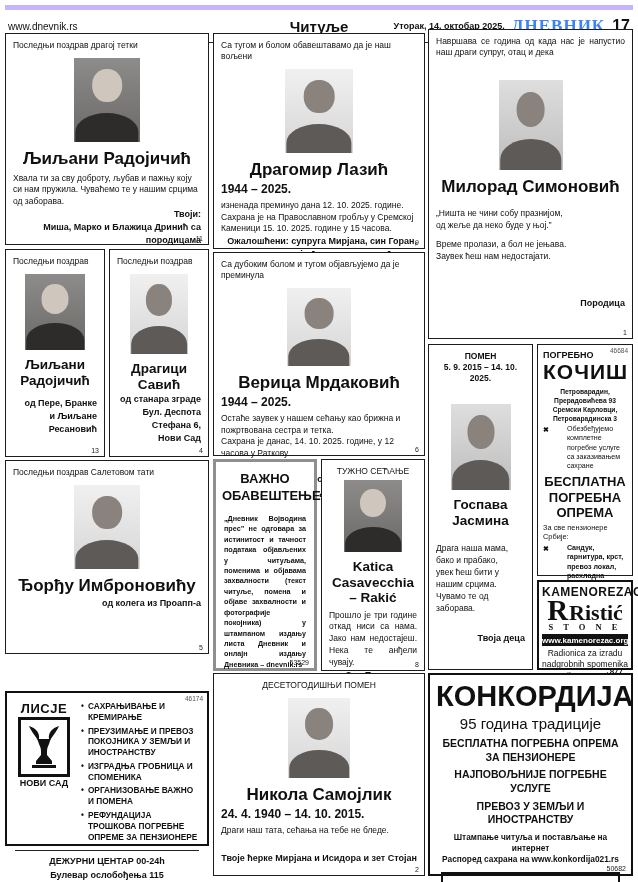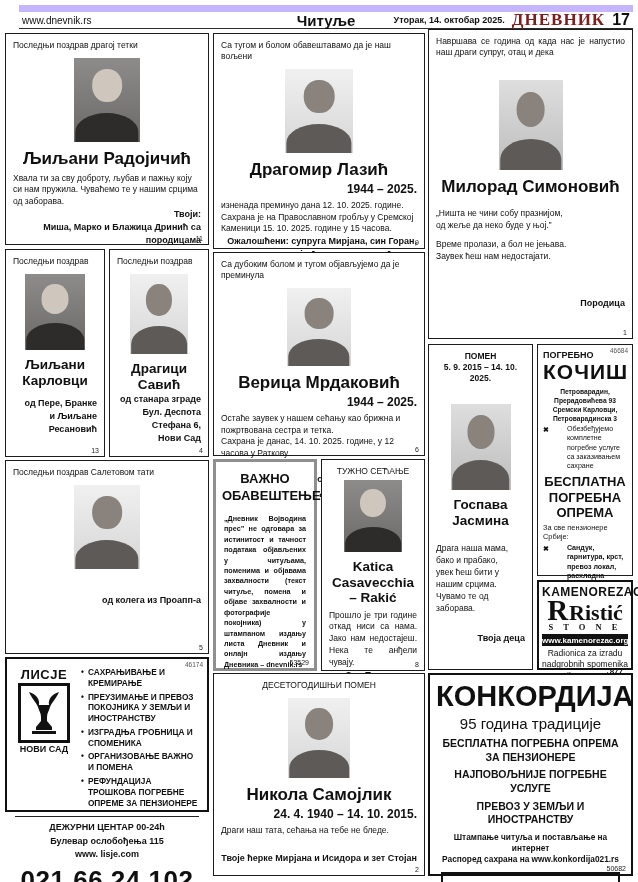--- a/index.html
+++ b/index.html
@@ -1,40 +1,40 @@
 <!DOCTYPE html>
 <html><head>
 <meta charset="utf-8">
 <style>
   html,body{margin:0;padding:0;background:#e8e8e8}
   .page{position:relative;width:638px;height:882px;background:#fff;font-family:"Liberation Sans",sans-serif;color:#101010;overflow:hidden;margin:0 auto}
   
-  .mast{position:absolute;left:19px;right:5px;top:5px;height:23px;border-top:7px solid #c4b5fd;border-bottom:1px solid #2b2b2b;display:flex;align-items:center;justify-content:space-between;padding:8px 3px;box-sizing:border-box}
+  .mast{position:absolute;left:5px;right:5px;top:5px;height:23px;border-top:5px solid #c4b5fd;border-bottom:1px solid #2b2b2b;display:flex;align-items:center;justify-content:space-between;padding:16px 3px;box-sizing:border-box}
   .m-site{font-size:10px}
   .m-sect{position:absolute;left:50%;transform:translateX(-50%);font-size:15px;font-weight:bold}
   .m-right{display:flex;align-items:center;gap:7px}
   .m-date{font-size:9px;font-weight:bold}
-  .m-brand{font-family:"Liberation Serif",serif;font-size:17px;font-weight:bold;color:#7f1d1d;letter-spacing:1px}
+  .m-brand{font-family:"Liberation Serif",serif;font-size:17px;font-weight:bold;color:#3b82f6;letter-spacing:1px}
   .m-pg{font-size:16px;font-weight:bold}
   
   .box{position:absolute;border:1px solid #1c1c1c;background:#fff;box-sizing:border-box;padding:6px 7px 10px;display:flex;flex-direction:column}
   .ob-head{font-size:8.5px;line-height:1.3}
   .c{text-align:center}
   .jst{text-align:justify}
   .pre{white-space:pre-line}
   .photo{margin:7px auto 4px;width:66px;height:84px;background:linear-gradient(180deg,#dedede,#bdbdbd);position:relative;overflow:hidden;flex:none}
   .photo::before{content:"";position:absolute;top:13%;left:50%;transform:translateX(-50%);width:45%;height:39%;border-radius:48%;background:#8a837d}
   .photo::after{content:"";position:absolute;bottom:-10%;left:50%;transform:translateX(-50%);width:96%;height:45%;border-radius:50% 50% 0 0;background:#5e5a57}
   .ph-dark{background:linear-gradient(180deg,#8e8c8a,#6b6967)}
   .ph-dark::before{background:#cfc6bd}
   .ph-dark::after{background:#2e2c2b}
   .ph-light{background:linear-gradient(180deg,#f0f0f0,#d6d6d6)}
   .ob-name{font-size:17px;font-weight:bold;text-align:center;margin:3px 0 1px;line-height:1.15}
   .ob-name.sm{font-size:13.5px}
-  .ob-years{font-size:12px;font-weight:bold;text-align:right;margin:1px 0 4px}
+  .ob-years{font-size:12px;font-weight:bold;text-align:left;margin:1px 0 4px}
   .ob-body{font-size:8.5px;line-height:1.4;margin-top:3px}
   .ob-sign{font-size:9px;font-weight:bold;text-align:right;margin-top:auto;line-height:1.45}
   .ref{position:absolute;right:5px;bottom:2px;font-size:7px;color:#222}
   .corner{position:absolute;right:4px;top:2px;font-size:6.5px;color:#555}
   
   .notice{border:3px solid #8f8f8f;padding:9px 6px;text-align:center}
   .n-title{font-size:13px;font-weight:bold;line-height:1.3}
   .n-p{font-size:7.2px;font-weight:bold;text-align:justify;margin:9px 2px 0;line-height:1.45}
   
   .kocis{padding:5px 5px 0}
@@ -125,21 +125,21 @@
     <div class="ob-body pre" style="margin-top:8px">Време пролази, а бол не јењава.
 Заувек ћеш нам недостајати.</div>
     <div class="ob-sign" style="margin-bottom:18px">Породица</div>
     <div class="ref">1</div>
   </div>
 
   <div class="box" style="left:5px;top:249px;width:100px;height:208px">
     <div class="ob-head">Последњи поздрав</div>
     <div class="photo ph-dark" style="width:60px;height:76px"></div>
     <div class="ob-name sm pre">Љиљани
-Карловци</div>
+Радојичић</div>
     <div class="ob-sign pre" style="margin-bottom:10px">од Пере, Бранке
 и Љиљане Ресановић</div>
     <div class="ref">13</div>
   </div>
 
   <div class="box" style="left:109px;top:249px;width:100px;height:208px">
     <div class="ob-head">Последњи поздрав</div>
     <div class="photo ph-light" style="width:58px;height:80px"></div>
     <div class="ob-name sm">Драгици Савић</div>
     <div class="ob-sign pre" style="margin-bottom:16px">од станара зграде
@@ -157,20 +157,21 @@
     <div class="ob-body" style="margin-top:0">Сахрана је данас, 14. 10. 2025. године, у 12 часова у Раткову.</div>
     <div class="ob-sign pre">Ожалошћени:
 сестра Љубица, сестрићи Зоран, Марија,
 Александар и Дарко са породицама</div>
     <div class="ref">6</div>
   </div>
 
   <div class="box" style="left:5px;top:460px;width:204px;height:194px">
     <div class="ob-head">Последњи поздрав Салетовом тати</div>
     <div class="photo ph-light"></div>
+    <div class="ob-name">Ђорђу Имброновићу</div>
     <div class="ob-sign" style="margin-bottom:36px">од колега из Проапп-а</div>
     <div class="ref">5</div>
   </div>
 
   <div class="box notice" style="left:213px;top:459px;width:104px;height:212px">
     <div class="n-title pre">ВАЖНО
 ОБАВЕШТЕЊЕ</div>
     <div class="n-p">„Дневник Војводина прес” не одговара за истинитост и тачност података објављених у читуљама, поменима и објавама захвалности (текст читуље, помена и објаве захвалности и фотографије покојника) у штампаном издању листа Дневник и онлајн издању Дневника – dnevnik.rs</div>
     <div class="n-p">Одговорност за истинитост и тачност објављених података у читуљама, поменима и изјавама захвалности сноси искључиво клијент (оглашивач) који је читуљу, помен и изјаву захвалности предао на објаву.</div>
     <div class="ref">53529</div>
@@ -239,21 +240,21 @@
       <span class="r-name">Ristić</span>
     </div>
     <div class="r-stone">S T O N E</div>
     <div class="r-bar">www.kamenorezac.org</div>
     <div class="r-line pre">Radionica za izradu
 nadgrobnih spomenika
 Veternik, Dunavska 28</div>
     <div class="r-line tiny">021/822-241, 063/82-42-112</div>
   </div>
 
-  <div class="box lisje" style="left:5px;top:657px;width:204px;height:155px">
+  <div class="box lisje" style="left:5px;top:691px;width:204px;height:155px">
     <div class="corner">46174</div>
     <div class="l-top">
       <div class="l-logo">
         <div class="l-word">ЛИСЈЕ</div>
         <div class="l-frame">
           <svg width="36" height="44" viewBox="0 0 36 44">
             <path d="M3 1 C10 3 14 8 13 14 L23 14 C22 8 26 3 33 1 C30 8 26 11 24 16 C23 20 21 22 21 26 L21 30 L26 36 L26 39 L10 39 L10 36 L15 30 L15 26 C15 22 13 20 12 16 C10 11 6 8 3 1 Z" fill="#111"></path>
             <rect x="6" y="40" width="24" height="3" fill="#111"></rect>
           </svg>
         </div>

